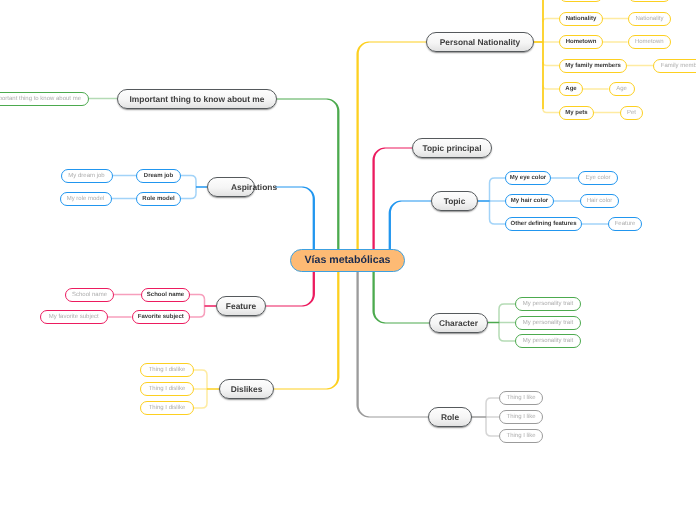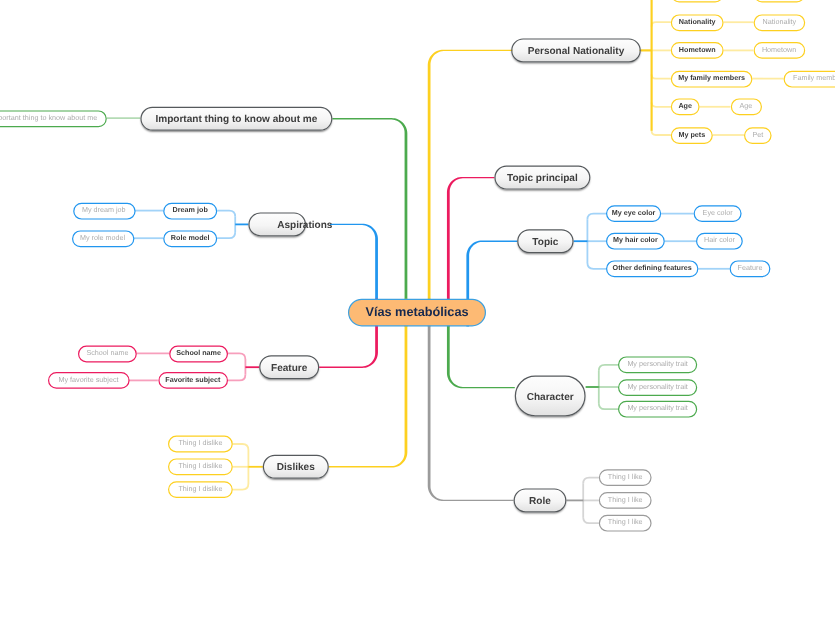--- a/index.html
+++ b/index.html
@@ -112,21 +112,21 @@
       <div class="node n-sub" style="left: 136px; top: 191.5px; width: 45px; height: 14px; border-color: rgb(33, 150, 239);">Role model</div>
       <div class="node n-leaf" style="left: 59.5px; top: 191.5px; width: 52px; height: 14px; border-color: rgb(33, 150, 239);">My role model</div>
       <div class="node n-main" style="left: 412px; top: 138px; width: 80px; height: 20px;">Topic principal</div>
       <div class="node n-main" style="left: 431px; top: 191px; width: 47px; height: 20px;">Topic</div>
       <div class="node n-sub" style="left: 505px; top: 171px; width: 46px; height: 14px; border-color: rgb(33, 150, 239);">My eye color</div>
       <div class="node n-leaf" style="left: 578px; top: 171px; width: 40px; height: 14px; border-color: rgb(33, 150, 239);">Eye color</div>
       <div class="node n-sub" style="left: 505px; top: 194px; width: 49px; height: 14px; border-color: rgb(33, 150, 239);">My hair color</div>
       <div class="node n-leaf" style="left: 580px; top: 194px; width: 39px; height: 14px; border-color: rgb(33, 150, 239);">Hair color</div>
       <div class="node n-sub" style="left: 505px; top: 217px; width: 77px; height: 14px; border-color: rgb(33, 150, 239);">Other defining features</div>
       <div class="node n-leaf" style="left: 608px; top: 217px; width: 34px; height: 14px; border-color: rgb(33, 150, 239);">Feature</div>
-      <div class="node n-main" style="left: 429px; top: 313px; width: 59px; height: 34px;">Character</div>
+      <div class="node n-main" style="left: 429px; top: 313px; width: 59px; height: 20px;">Character</div>
       <div class="node n-leaf" style="left: 515px; top: 297px; width: 66px; height: 14px; border-color: rgb(76, 170, 78);">My personality trait</div>
       <div class="node n-leaf" style="left: 515px; top: 315.5px; width: 66px; height: 14px; border-color: rgb(76, 170, 78);">My personality trait</div>
       <div class="node n-leaf" style="left: 515px; top: 334px; width: 66px; height: 14px; border-color: rgb(76, 170, 78);">My personality trait</div>
       <div class="node n-main" style="left: 428px; top: 407px; width: 44px; height: 20px;">Role</div>
       <div class="node n-leaf" style="left: 499px; top: 391px; width: 44px; height: 14px; border-color: rgb(155, 155, 155);">Thing I like</div>
       <div class="node n-leaf" style="left: 499px; top: 410px; width: 44px; height: 14px; border-color: rgb(155, 155, 155);">Thing I like</div>
       <div class="node n-leaf" style="left: 499px; top: 429px; width: 44px; height: 14px; border-color: rgb(155, 155, 155);">Thing I like</div>
       <div class="node n-main" style="left: 219px; top: 379px; width: 55px; height: 20px;">Dislikes</div>
       <div class="node n-leaf" style="left: 140px; top: 363px; width: 54px; height: 14px; border-color: rgb(253, 208, 32);">Thing I dislike</div>
       <div class="node n-leaf" style="left: 140px; top: 382px; width: 54px; height: 14px; border-color: rgb(253, 208, 32);">Thing I dislike</div>

